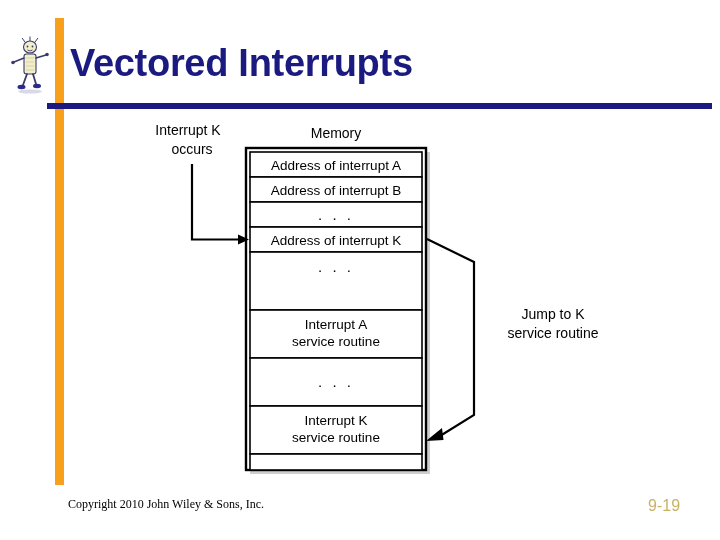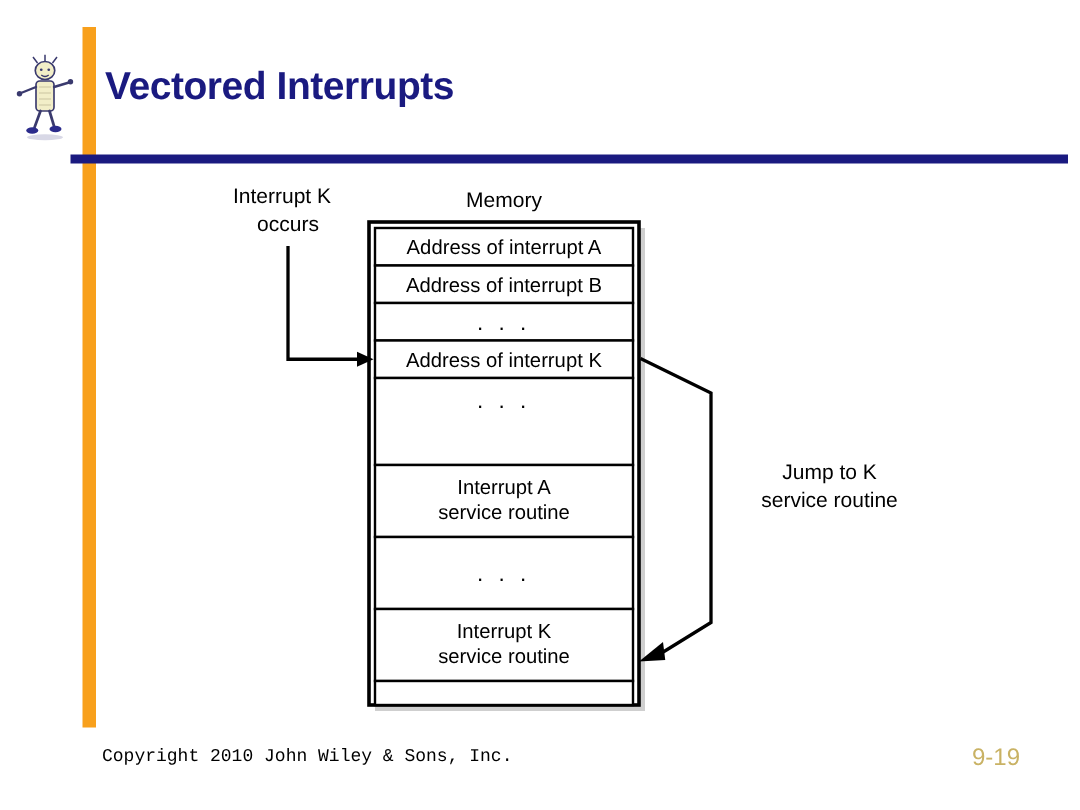--- a/index.html
+++ b/index.html
@@ -48,36 +48,36 @@
     top: 36px;
     width: 44px;
     height: 58px;
   }
 
   .slide-title {
     position: absolute;
     left: 70px;
     top: 42px;
     color: #1a1a80;
-    font-size: 26px;
+    font-size: 38px;
     font-weight: bold;
     letter-spacing: -0.3px;
     font-family: "Liberation Sans", sans-serif;
     white-space: nowrap;
     text-align: center;
   }
 
   
   .footer-copyright {
     position: absolute;
     left: 68px;
     top: 497px;
     font-size: 12px;
     color: #000000;
-    font-family: Liberation Mono, monospace;
+    font-family: Liberation Serif, serif;
     white-space: nowrap;
   }
   .footer-pagenum {
     position: absolute;
     left: 648px;
     top: 497px;
     font-size: 16px;
     color: #c9b264;
     font-family: "Liberation Sans", sans-serif;
     white-space: nowrap;

